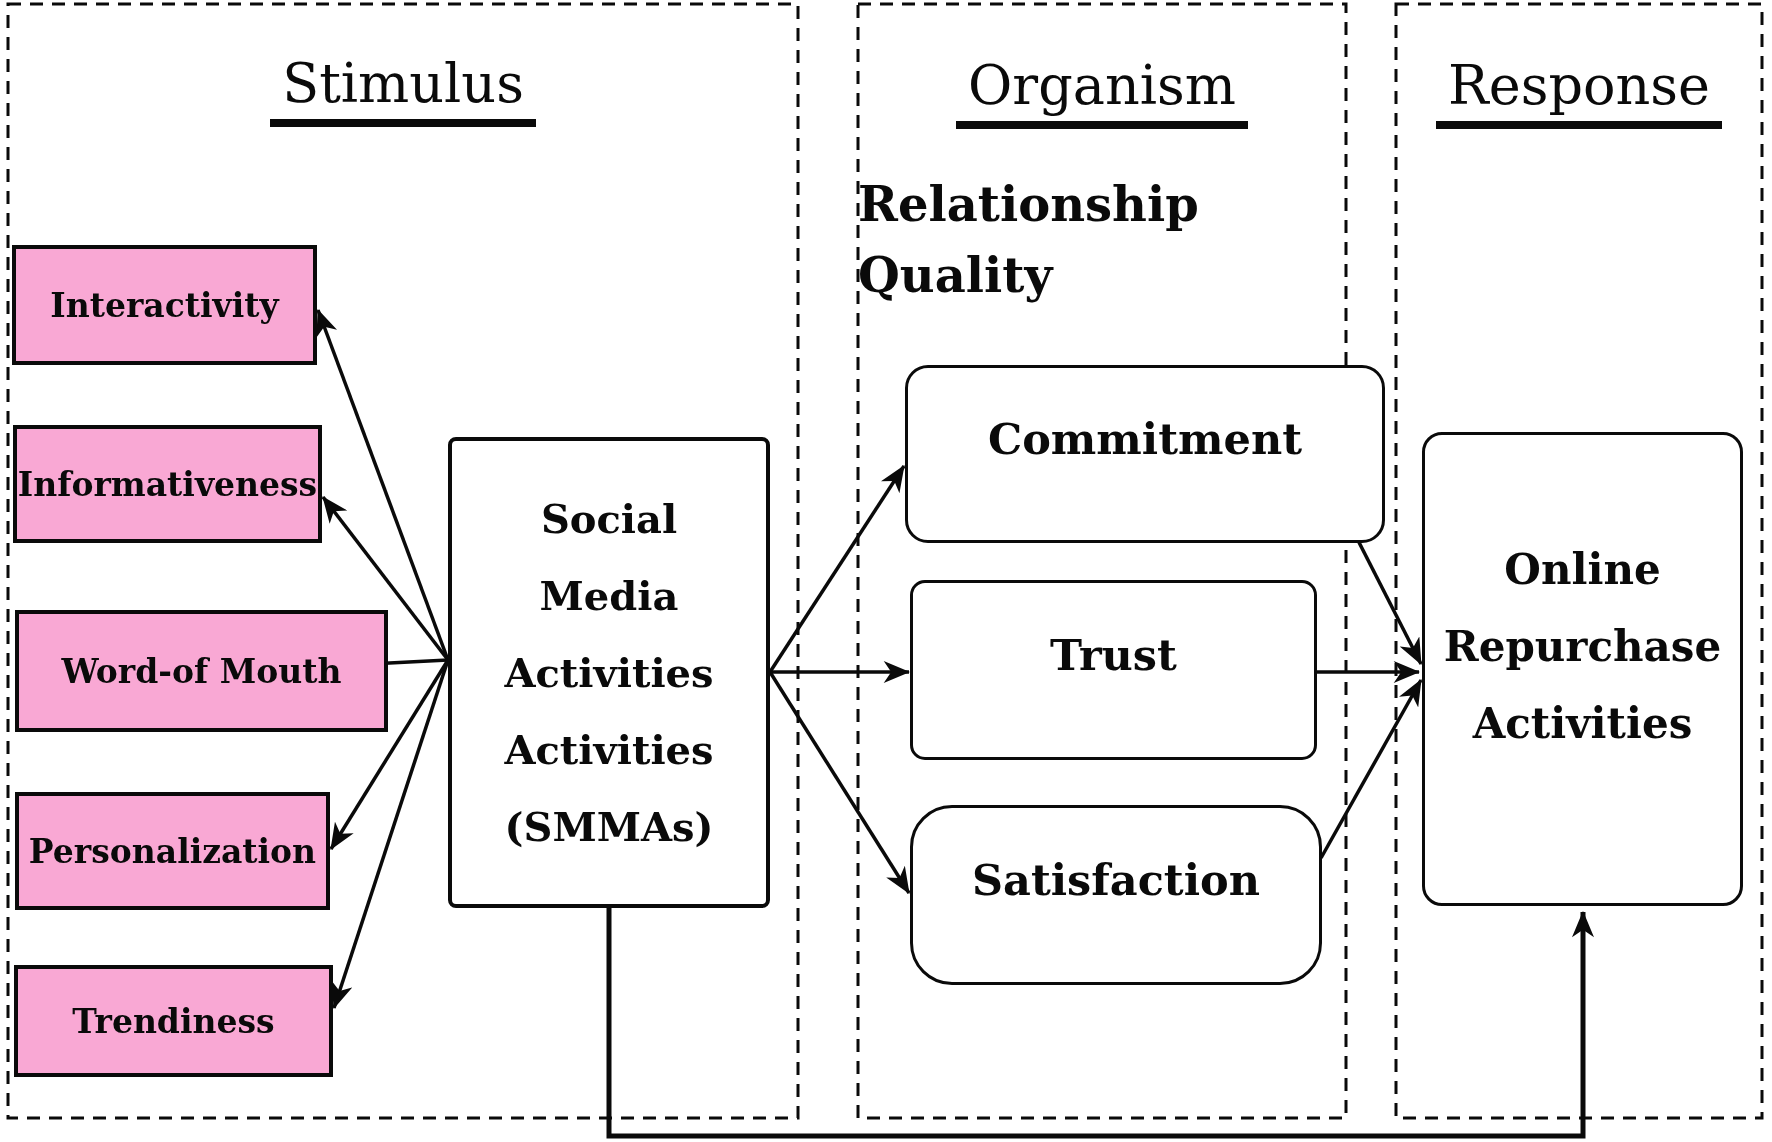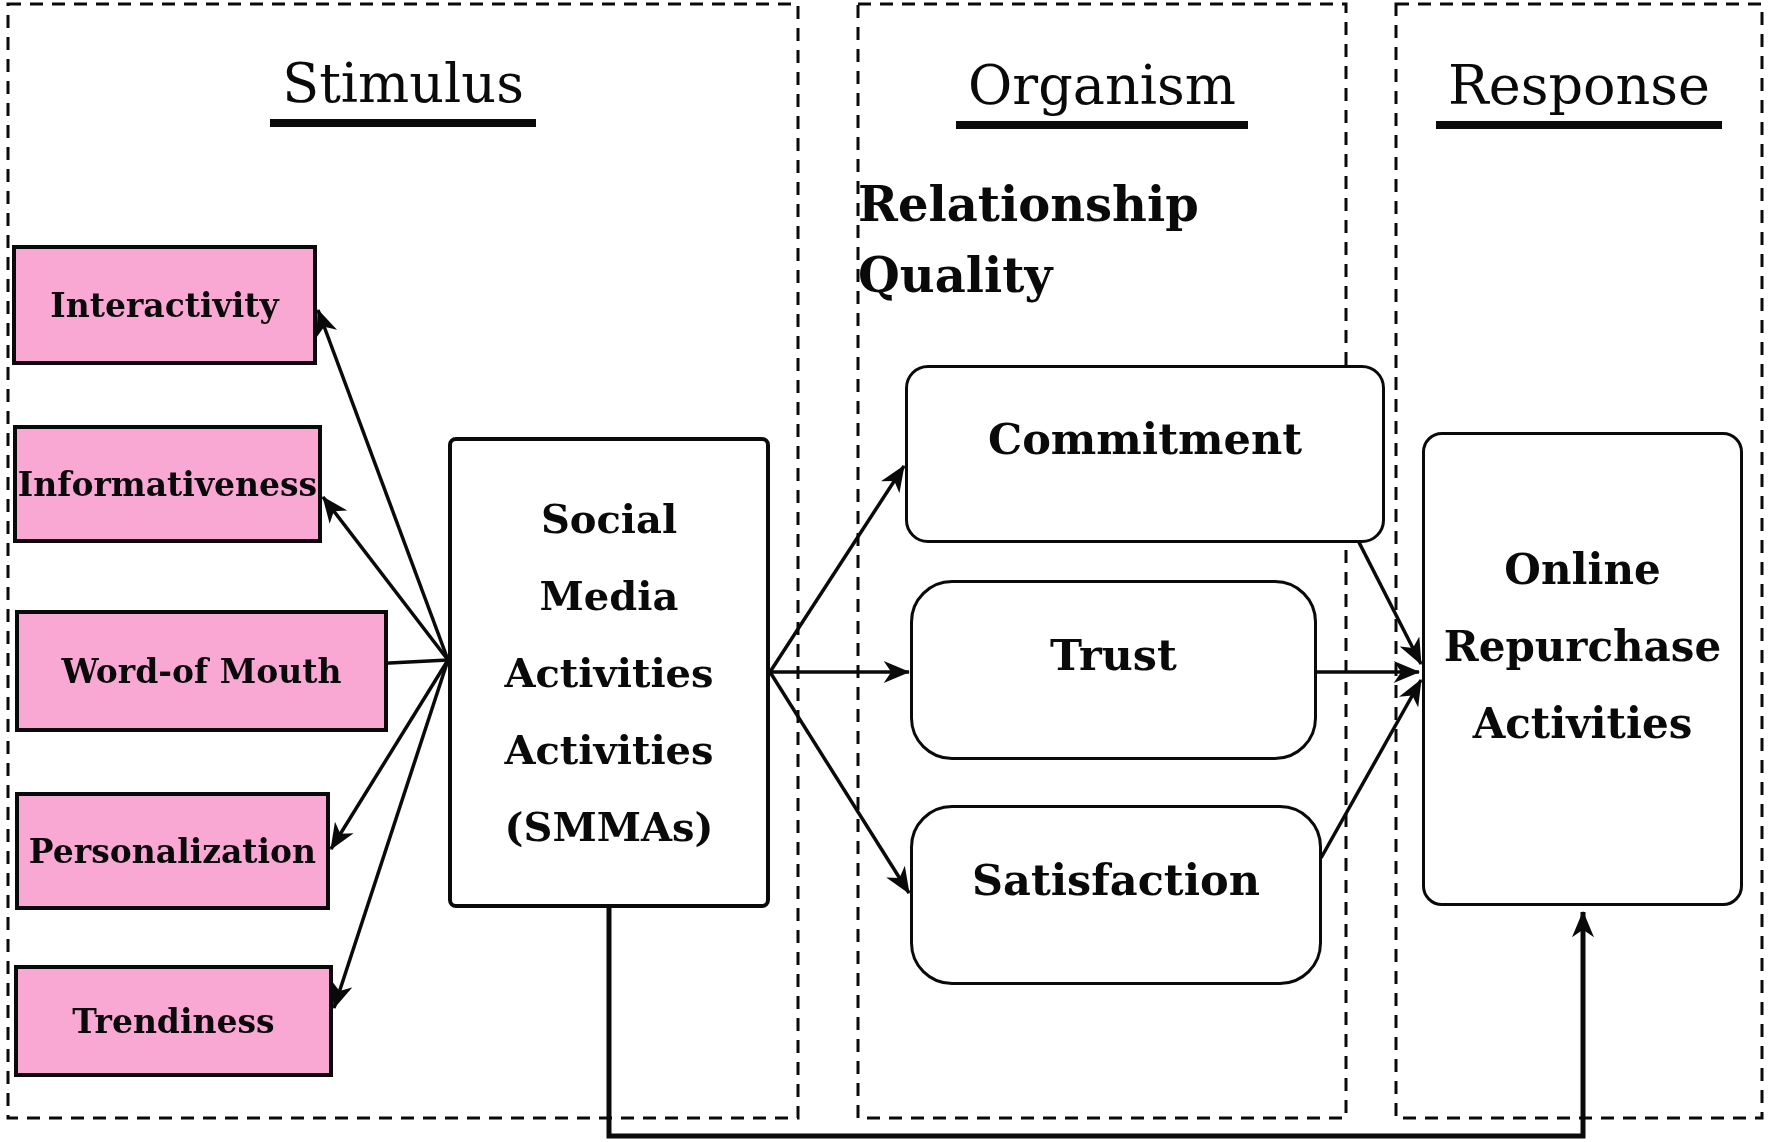--- a/index.html
+++ b/index.html
@@ -107,21 +107,21 @@
       <div>Media</div>
       <div>Activities</div>
       <div>Activities</div>
       <div>(SMMAs)</div>
     </div>
   </div>
 
   <div class="abs round-box organism-box" style="left:905px;top:365px;width:480px;height:178px;border-radius:23px;">
     <span>Commitment</span>
   </div>
-  <div class="abs round-box organism-box" style="left:910px;top:580px;width:407px;height:180px;">
+  <div class="abs round-box organism-box" style="left:910px;top:580px;width:407px;height:180px;border-radius:15px;">
     <span>Trust</span>
   </div>
   <div class="abs round-box organism-box" style="left:910px;top:805px;width:412px;height:180px;">
     <span>Satisfaction</span>
   </div>
 
   <div class="abs round-box response-outcome" style="left:1422px;top:432px;width:321px;height:474px;">
     <div>
       <div>Online</div>
       <div>Repurchase</div>

